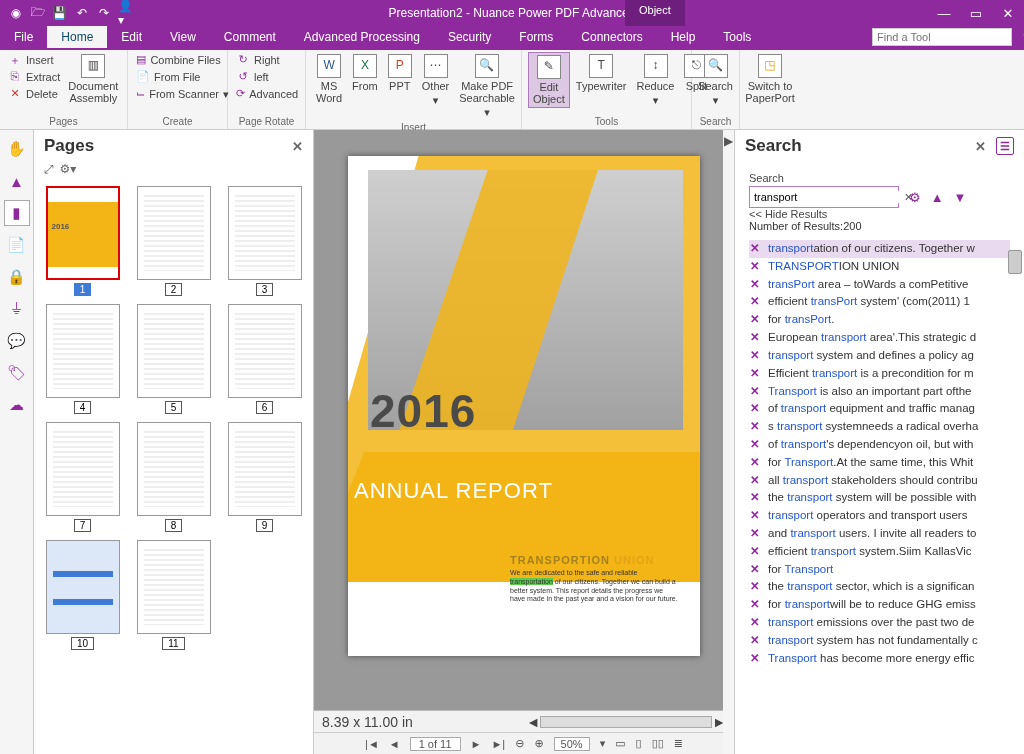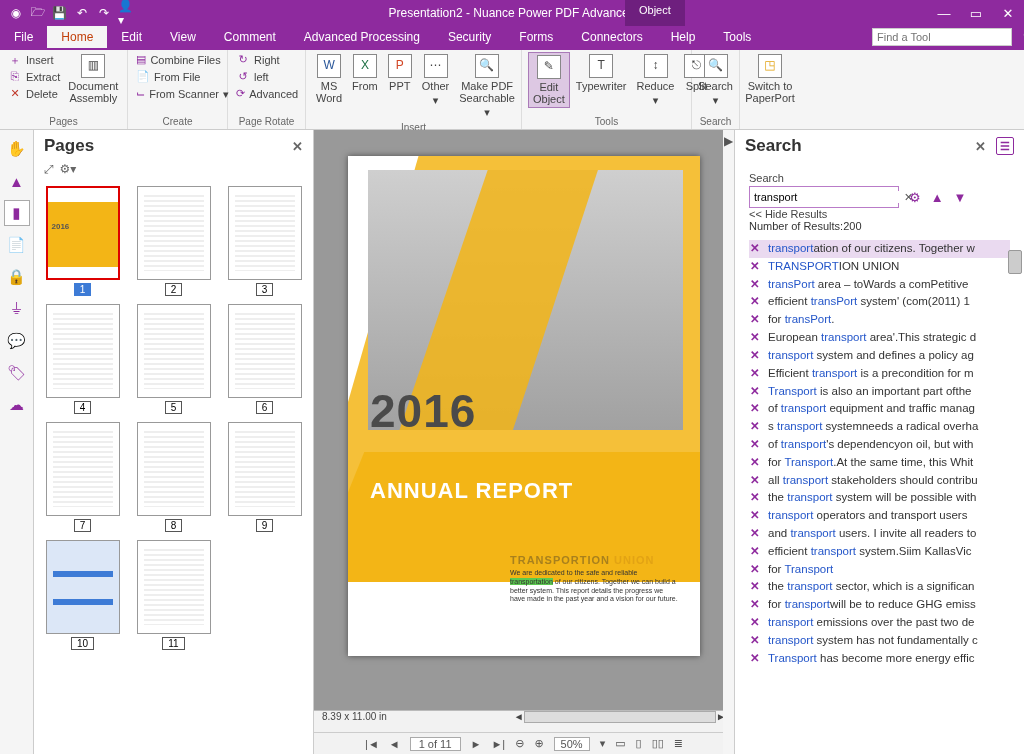--- a/index.html
+++ b/index.html
@@ -10,21 +10,21 @@
 .title-bar .tb-icons { display: flex; gap: 6px; padding: 0 8px; }
 .title-bar .tb-icons span { width: 16px; height: 16px; display: inline-flex; align-items: center; justify-content: center; cursor: pointer; font-size: 12px; }
 .title-bar .title-text { position: absolute; left: 50%; transform: translateX(-50%); font-size: 12px; }
 .title-bar .obj-tab { position: absolute; left: 625px; top: 0; height: 26px; background: #6e1f7e; padding: 4px 14px 0; font-size: 11px; text-align: center; }
 .title-bar .win-controls { position: absolute; right: 6px; display: flex; gap: 12px; }
 .title-bar .win-controls span { width: 20px; text-align: center; cursor: pointer; font-size: 13px; }
 
 
 .menu-bar { height: 24px; background: #8e2a9e; display: flex; align-items: flex-start; color: #fff; font-size: 12px; }
 .menu-bar .menu-item { padding: 4px 14px; cursor: pointer; }
-.menu-bar .menu-item.active { background: #f5f5f5; color: #c2410c; }
+.menu-bar .menu-item.active { background: #f5f5f5; color: #0c4a6e; }
 .find-tool { position: absolute; right: 12px; top: 28px; width: 140px; height: 18px; background: #fff; border: 1px solid #ccc; display: flex; align-items: center; }
 .find-tool input { border: none; outline: none; font-size: 11px; flex: 1; padding: 0 4px; background: transparent; }
 .find-tool .searchic { width: 18px; height: 16px; background: #8e2a9e; color: #fff; text-align: center; font-size: 10px; line-height: 16px; }
 
 
 .ribbon { height: 80px; background: #f5f5f5; border-bottom: 1px solid #ccc; display: flex; font-size: 11px; color: #444; }
 .ribbon-group { border-right: 1px solid #ddd; display: flex; flex-direction: column; padding: 2px 6px; }
 .ribbon-group .bottom-label { text-align: center; font-size: 10px; color: #666; margin-top: auto; padding-top: 2px; }
 .rg-col { display: flex; flex-direction: column; gap: 1px; }
 .rg-row { display: flex; gap: 2px; }
@@ -54,32 +54,32 @@
 .th-yel { position:absolute; width:200%; height:40%; background:#f3b516; transform: skewX(-20deg) rotate(-0deg); left:-20%; }
 
 
 .doc-area { flex: 1; background: #999; display: flex; flex-direction: column; position: relative; }
 .doc-scroll { flex: 1; overflow: hidden; display: flex; justify-content: center; padding: 26px 10px 0; position: relative; }
 .page { width: 352px; height: 500px; background: #fff; box-shadow: 0 0 6px rgba(0,0,0,.5); position: relative; overflow: hidden; }
 .page .photo { position: absolute; left: 20px; top: 14px; width: 315px; height: 260px; background: linear-gradient(#cfcfcf,#a1a1a1); }
 .page .diag { position: absolute; width: 500px; height: 400px; background: #f3b516; transform: rotate(-12deg) skewX(-28deg); left: 10px; top: -60px; opacity: .85; mix-blend-mode: normal; }
 .page .diag2 { position: absolute; width: 430px; height: 130px; background: #f3b516; transform: skewX(-22deg); left: -10px; top: 296px; }
 .page .year { position: absolute; left: 22px; top: 228px; font-size: 46px; font-weight: 700; color: #4a4a4a; letter-spacing: 1px; }
-.page .ar { position: absolute; left: 22px; top: 322px; font-size: 22px; font-weight: 700; color: #fff; letter-spacing: 1px; }
+.page .ar { position: absolute; left: 6px; top: 322px; font-size: 22px; font-weight: 400; color: #fff; letter-spacing: 1px; }
 .page .brand { position: absolute; right: 20px; top: 398px; text-align: left; width: 170px; }
 .page .brand .b1 { font-size: 11px; font-weight: 700; letter-spacing: 1px; }
 .page .brand .b1 .g1 { color: #a8801d; }
 .page .brand .b1 .g2 { color: #e2a314; }
 .page .brand .txt { font-size: 7px; color: #333; line-height: 1.25; margin-top: 3px; }
 .page .hl { background: #5cc950; }
 .page .train { position: absolute; right: 22px; top: 30px; width: 56px; height: 40px; border: 2px solid #000; border-radius: 4px 4px 0 0; }
 .page .train::before { content:""; position:absolute; left:4px; top:6px; right:4px; height:14px; border:2px solid #000; background:#fff; }
 .page .train::after { content:"●●●●"; position:absolute; bottom:-8px; left:8px; font-size:8px; letter-spacing:3px; }
 
-.doc-footer { height: 22px; background: #f2f2f2; border-top: 1px solid #bbb; font-size: 10px; color: #444; display: flex; align-items: flex-start; padding: 0 8px; gap: 0; }
+.doc-footer { height: 22px; background: #f2f2f2; border-top: 1px solid #bbb; font-size: 14px; color: #444; display: flex; align-items: center; padding: 0 8px; gap: 0; }
 .doc-footer .dims { margin-right: auto; }
 .bottom-bar { height: 22px; background: #f2f2f2; border-top: 1px solid #ccc; display: flex; align-items: center; gap: 10px; padding: 0 10px; font-size: 11px; color: #555; justify-content: center; }
 .bottom-bar span { cursor: pointer; }
 
 
 .search-panel { width: 290px; background: #fff; display: flex; flex-direction: column; border-left: 1px solid #ccc; position: relative; }
 .search-panel .drag { width: 12px; background: #f5f5f5; border-right: 1px solid #ccc; position:absolute; left:-12px; top:0; bottom:0; display:flex; align-items:flex-start; justify-content:center; color:#555; font-size:12px; padding-top:4px; cursor:pointer; }
 .search-panel .hdr { display: flex; align-items: center; padding: 6px 10px; font-size: 17px; font-weight: 600; color: #333; }
 .search-panel .hdr .close { margin-left: auto; cursor: pointer; color: #666; font-size: 13px; }
 .search-panel .hdr .opt { margin-left: 10px; width:18px; height:18px; border:1px solid #8e2a9e; border-radius:2px; display:flex; align-items:center; justify-content:center; color:#8e2a9e; font-size:11px; cursor:pointer;}

